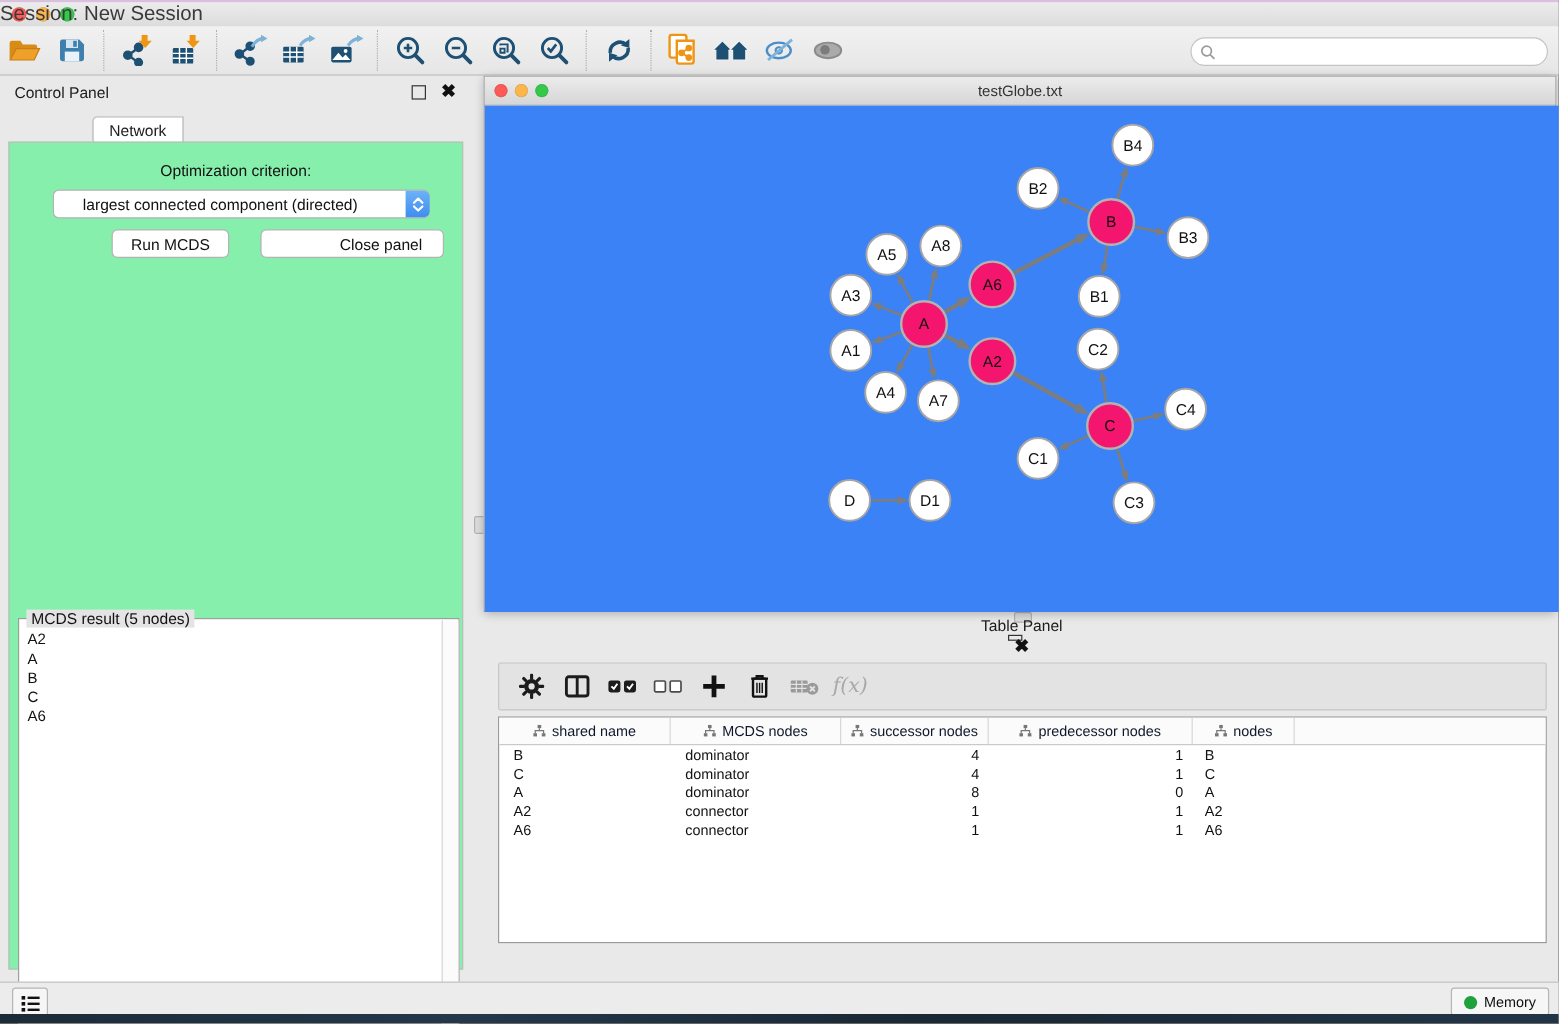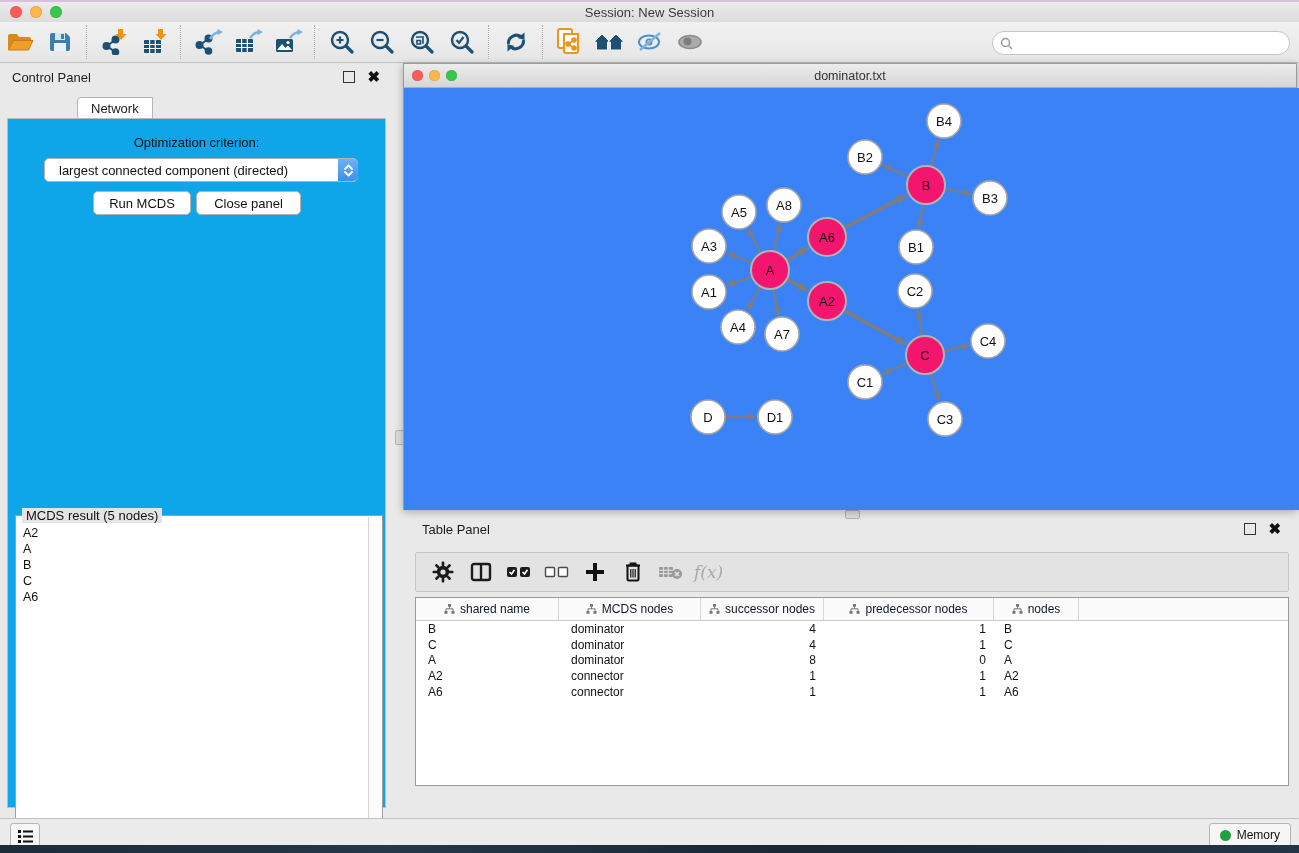--- a/index.html
+++ b/index.html
@@ -6,21 +6,21 @@
   #app{position:relative;width:1299px;height:853px;background:#e9e9e9;overflow:hidden;
        font-family:"Liberation Sans", sans-serif;color:#222;font-size:13px;
        -webkit-font-smoothing:antialiased;}
   
   #top-strip{position:absolute;left:0;top:0;width:1299px;height:2px;background:#d9c0dc;}
   #titlebar{position:absolute;left:0;top:2px;width:1299px;height:20px;
             background:linear-gradient(#ececec,#dcdcdc);display:flex;align-items:center;}
   .lights{display:flex;gap:8px;margin-left:10px;}
   .light{width:12px;height:12px;border-radius:50%;box-shadow:inset 0 0 1px rgba(0,0,0,.35);}
   .red{background:#fc5b57;}.yellow{background:#fdb64a;}.green{background:#35c84a;}
-  #title-text{position:absolute;left:0;right:0;text-align:center;color:#3a3a3a;font-size:13px;}
+  #title-text{position:absolute;left:0;right:0;text-align:left;color:#3a3a3a;font-size:17px;}
   #toolbar{position:absolute;left:0;top:22px;width:1299px;height:40px;
            background:linear-gradient(#f1f1f1,#e6e6e6);border-bottom:1px solid #bfbfbf;
            display:flex;align-items:center;}
   .tbtn{height:34px;min-width:40px;display:flex;align-items:center;justify-content:center;}
   .tsep{width:1px;height:34px;border-left:1px dotted #adadad;margin:0 6px;}
   #searchbox{position:absolute;right:9px;top:9px;width:296px;height:22px;background:#fff;
              border:1px solid #c4c4c4;border-radius:12px;display:flex;align-items:center;}
   #searchbox svg{margin-left:7px;}
   #searchbox input{border:none;outline:none;flex:1;height:18px;font-size:12px;background:transparent;margin-right:8px;}
   
@@ -30,31 +30,31 @@
   .float-box{width:10px;height:10px;border:1.5px solid #333;display:inline-block;margin-right:12px;}
   .close-x{font-weight:bold;font-size:15px;color:#111;line-height:10px;}
   #cp-tabs{position:absolute;left:77px;top:35px;flex-direction:column;}
   .segbar{display:inline-flex;}
   .seg{height:21px;line-height:21px;padding:0 13px;background:#fff;border:1px solid #b5b5b5;
        margin-left:-1px;font-size:13px;color:#1c1c1c;white-space:nowrap;}
   .seg:first-child{border-radius:4px 0 0 4px;margin-left:0;}
   .seg:last-child{border-radius:0 4px 4px 0;font-family:Liberation Mono, monospace;}
   .seg.sel{background:#3d97f6;border-color:#3584df;color:#fff;}
   #cp-content{position:absolute;left:7px;top:56px;width:377px;height:688px;
-              background:#0ea5e9;border:1px solid #bdbdbd;}
+              background:#86efac;border:1px solid #bdbdbd;}
   #opt-label{text-align:center;margin-top:16px;font-size:13px;color:#111;}
   #opt-select{position:absolute;left:36px;top:39px;width:312px;height:22px;background:#fff;
               border:1px solid #b3b3b3;border-radius:5px;display:flex;align-items:center;}
-  #opt-select .val{flex:1;padding-left:14px;font-size:13px;color:#111;white-space:nowrap;overflow:hidden;}
+  #opt-select .val{flex:1;padding-left:24px;font-size:13px;color:#111;white-space:nowrap;overflow:hidden;}
   #opt-stepper{width:20px;height:22px;margin-right:-1px;border-radius:0 5px 5px 0;
                background:linear-gradient(#6db1f8,#3e8ef0);display:flex;align-items:center;justify-content:center;}
   .cp-btn{position:absolute;top:72px;height:22px;background:#fff;border:1px solid #b3b3b3;border-radius:5px;
           font-size:13px;color:#111;display:flex;align-items:center;justify-content:center;}
   #run-btn{left:85px;width:96px;}
-  #closepanel-btn{left:188px;width:103px;}
+  #closepanel-btn{left:209px;width:103px;padding-left:48px;}
   #mcds-group{position:absolute;left:7px;top:396px;width:366px;height:341px;border:1px solid #9e9e9e;background:#fff;}
   #mcds-label{position:absolute;left:6px;top:-8px;background:#e4e4e4;padding:0 4px;font-size:13px;color:#111;}
   #mcds-list{position:absolute;left:0;top:1px;bottom:0;right:13px;padding:8px 0 0 7px;font-size:12.5px;line-height:16px;color:#111;overflow:hidden;}
   #mcds-scroll{position:absolute;right:0;top:1px;bottom:0;width:13px;background:#fbfbfb;border-left:1px solid #d5d5d5;}
   
   #net-window{position:absolute;left:403px;top:63px;width:894px;height:447px;background:#fff;
               border:1px solid #9a9a9a;box-shadow:0 2px 8px rgba(0,0,0,.28);box-sizing:border-box;}
   #net-titlebar{height:23px;background:linear-gradient(#ececec,#d6d6d6);border-bottom:1px solid #aeaeae;
                 display:flex;align-items:center;position:relative;}
   #net-titlebar .lights{margin-left:8px;gap:6px;}
@@ -296,21 +296,21 @@
   <div class="nub" style="left:395px;top:430px;width:7px;height:13px;"></div>
   <div class="nub" style="left:845px;top:510px;width:13px;height:7px;"></div>
 
   <div id="net-window">
     <div id="net-titlebar">
       <div class="lights">
         <span class="light red"></span>
         <span class="light yellow"></span>
         <span class="light green"></span>
       </div>
-      <div id="net-title-text">dominator.txt</div>
+      <div id="net-title-text">testGlobe.txt</div>
     </div>
     <div id="net-canvas">
       <svg id="graph-svg" width="891" height="421" viewBox="0 0 891 421">
           <line x1="356.57245457625567" y1="164.36136662654283" x2="347.25580905086764" y2="146.93022338549432" stroke="#7d7d7d" stroke-width="2.2"></line>
           <polygon points="343.4847908813699,139.87477003611144 350.8139471624099,146.1623346050119 344.6404254816999,149.46197550332244" fill="#7d7d7d"></polygon>
           <line x1="370.2111215189018" y1="162.44836437652742" x2="374.5255420254276" y2="142.41712631051436" stroke="#7d7d7d" stroke-width="2.2"></line>
           <polygon points="376.20999063298837,134.59647206112533 377.73652218359024,144.1316543574958 370.89344971537486,142.6577618258802" fill="#7d7d7d"></polygon>
           <line x1="347.38868096605233" y1="174.6775138227091" x2="329.19471474413206" y2="167.51923203047815" stroke="#7d7d7d" stroke-width="2.2"></line>
           <polygon points="321.75018713055294,164.5902375595618 331.4067157768553,164.62837550840186 328.8438456148035,171.14233717028355" fill="#7d7d7d"></polygon>
           <line x1="347.18618667207073" y1="188.78530972482696" x2="329.457957326308" y2="195.17909735772497" stroke="#7d7d7d" stroke-width="2.2"></line>
@@ -388,21 +388,21 @@
           <circle cx="371" cy="329" r="17" fill="#FFFFFF" stroke="#a6a6a6" stroke-width="1.6"></circle>
           <text x="371" y="333.5" text-anchor="middle" font-size="13" fill="#111" font-family="&quot;Liberation Sans&quot;, sans-serif">D1</text>
         </svg>
       <svg id="net-grip" width="13" height="13" viewBox="0 0 13 13">
         <path d="M12 1 L1 12 M12 5 L5 12 M12 9 L9 12" stroke="#a5a5a5" stroke-width="1"></path>
       </svg>
     </div>
   </div>
 
   <div id="table-panel">
-    <div class="panel-titlebar" style="padding:0 18px 0 29px;">
+    <div class="panel-titlebar" style="padding:0 18px 0 29px;flex-direction:column;">
       <span>Table Panel</span>
       <span class="sp"></span>
       <span class="float-box"></span>
       <span class="close-x">✖</span>
     </div>
     <div id="tp-toolbar">
       <div class="tp-btn">
         <svg width="24" height="24" viewBox="0 0 24 24">
           <g fill="#1c1c1c" id="gear-g">
               <rect x="10.7" y="1.5" width="2.6" height="5" rx="1" transform="rotate(0 12 12)"></rect>

